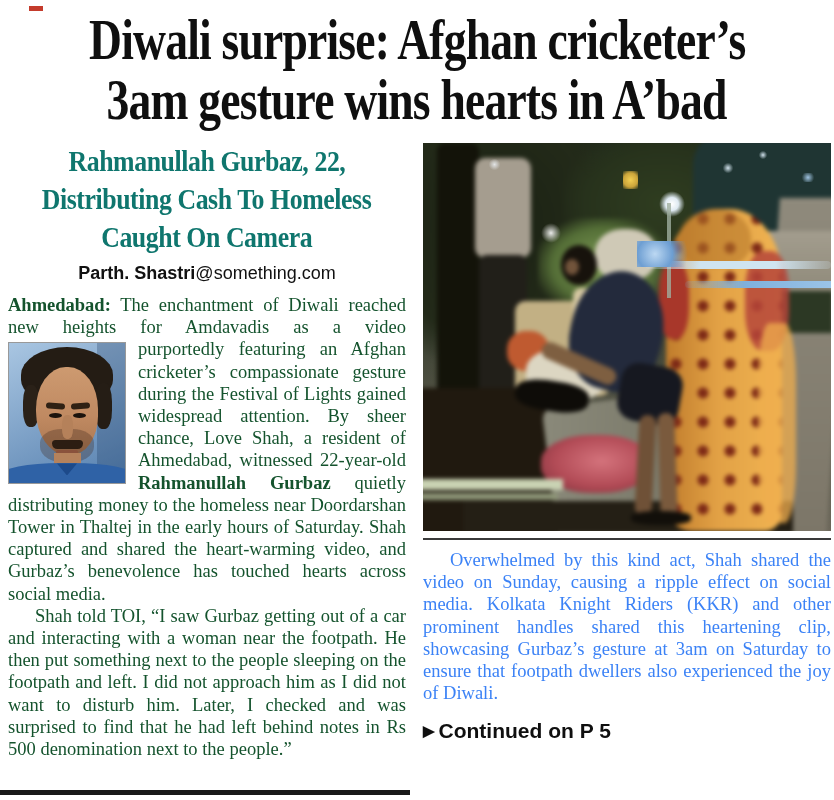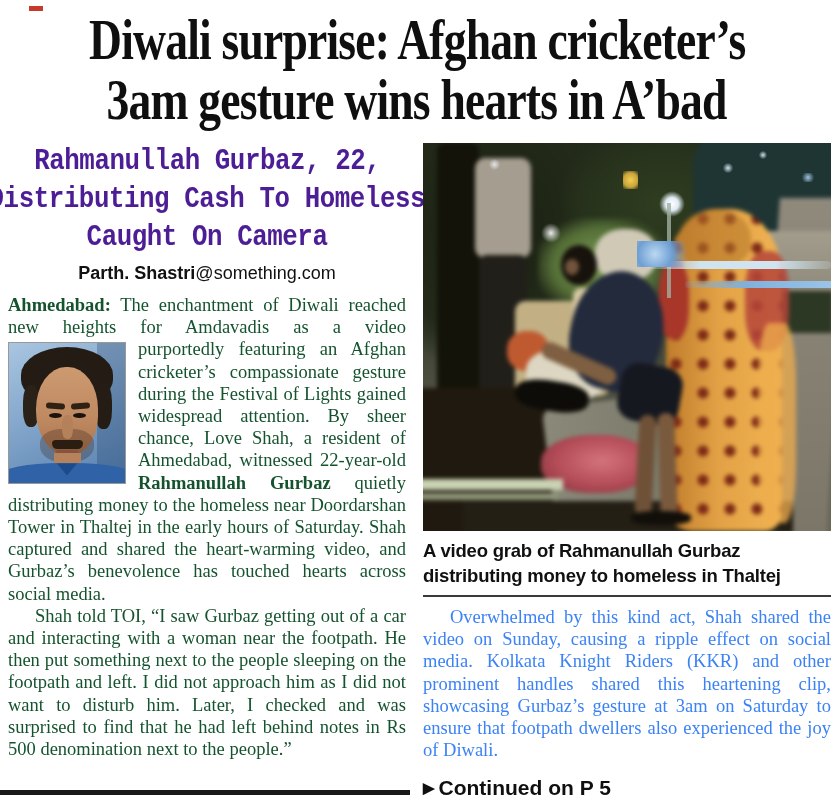--- a/index.html
+++ b/index.html
@@ -12,22 +12,22 @@
   
   .hl{position:absolute;left:0;width:100%;display:flex;justify-content:center;
       font-weight:700;font-size:57px;line-height:60px;color:#0f0f0f;}
   .hl1{top:10px}.hl2{top:70px}
   .hl span{white-space:nowrap;transform:scaleX(.8);letter-spacing:-1px;}
 
   
   .left-col{position:absolute;left:8px;top:142px;width:398px;}
   .right-col{position:absolute;left:423px;top:143px;width:408px;}
 
-  .subhead{font-family:Liberation Mono, monospace;font-weight:700;font-size:30px;
-           line-height:38px;color:#4c1d95;}
+  .subhead{font-family:Liberation Serif, serif;font-weight:700;font-size:30px;
+           line-height:38px;color:#0f766e;}
   .subhead .line{display:flex;justify-content:center;width:100%;}
   .subhead .line span{white-space:nowrap;transform:scaleX(.86);letter-spacing:-.5px;}
 
   .byline{margin-top:7px;text-align:center;font-family:"Liberation Sans",sans-serif;
           font-size:18px;color:#111;}
   .byline .author{font-weight:700;}
 
   .body-text{margin-top:10px;font-size:18.5px;line-height:22.2px;text-align:justify;color:#14532d;}
   .intro{text-align:justify;text-align-last:justify;}
   .lead,.boldname{font-weight:700;}
@@ -167,21 +167,20 @@
         <div style="left:214px;top:98px;width:60px;height:26px;background:radial-gradient(circle at 30% 50%,#bcd8f2 0%,#6d9ed2 40%,rgba(109,158,210,0) 75%);"></div>
         <div style="left:200px;top:28px;width:15px;height:18px;background:radial-gradient(circle,#f2cf52 0%,#caa43a 60%,rgba(202,164,58,0) 100%);"></div>
         <div style="left:118px;top:80px;width:20px;height:20px;background:radial-gradient(circle,rgba(255,255,255,.9) 0%,rgba(255,255,255,0) 70%);"></div>
         <div style="left:300px;top:20px;width:10px;height:10px;background:radial-gradient(circle,#cfe0ea 0%,rgba(207,224,234,0) 75%);"></div>
         <div style="left:336px;top:8px;width:8px;height:8px;background:radial-gradient(circle,#cfe0ea 0%,rgba(207,224,234,0) 75%);"></div>
         <div style="left:378px;top:30px;width:14px;height:9px;background:radial-gradient(circle,#9fc3e0 0%,rgba(159,195,224,0) 75%);"></div>
         <div style="left:66px;top:16px;width:11px;height:11px;background:radial-gradient(circle,rgba(240,245,250,.8) 0%,rgba(240,245,250,0) 75%);"></div>
       </div>
     </div>
 
-    <div class="caption">A video grab of Rahmanullah Gurbaz distributing money to homeless in Thaltej</div>
     <hr class="cap-rule">
 
     <div class="p3">Overwhelmed by this kind act, Shah shared the video on Sunday, causing a ripple effect on social media. Kolkata Knight Riders (KKR) and other prominent handles shared this heartening clip, showcasing Gurbaz’s gesture at 3am on Saturday to ensure that footpath dwellers also experienced the joy of Diwali.</div>
 
     <div class="continued">
       <span class="arrow">▶</span>
       <span>Continued on P 5</span>
     </div>
   </div>
 

